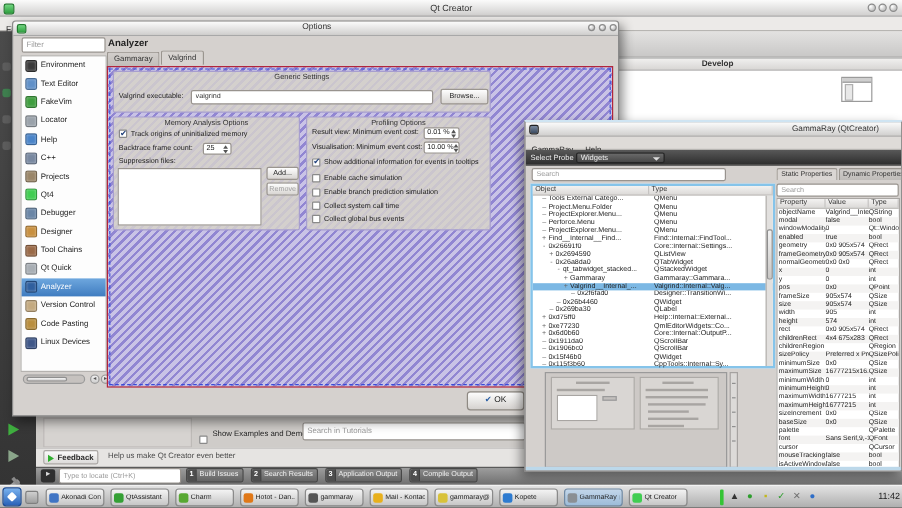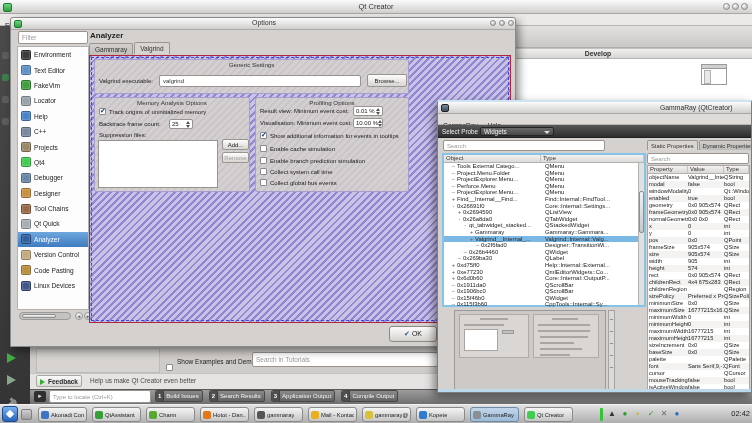--- a/index.html
+++ b/index.html
@@ -762,16 +762,16 @@
       </div>
     <span class="traybar"></span>
     <div class="trayics" id="tray-icons">
         <span class="tray-ic" style="color: rgb(51, 51, 51);">▲</span>
         <span class="tray-ic" style="color: rgb(46, 158, 46);">●</span>
         <span class="tray-ic" style="color: rgb(194, 184, 30);">▪</span>
         <span class="tray-ic" style="color: rgb(46, 158, 46);">✓</span>
         <span class="tray-ic" style="color: rgb(111, 111, 111);">✕</span>
         <span class="tray-ic" style="color: rgb(46, 110, 200);">●</span>
       </div>
-    <span class="clock">02:42</span>
+    <span class="clock">11:42</span>
   </div>
 
 </div>
 
 </body></html>

